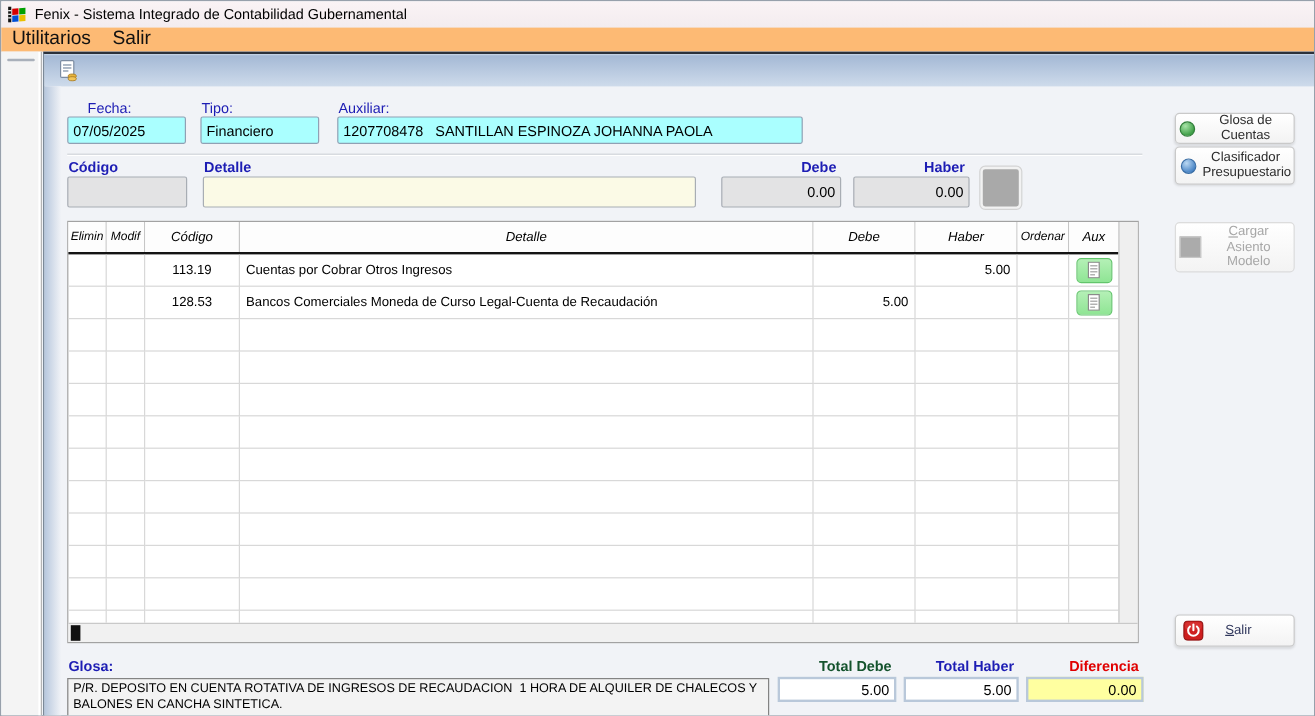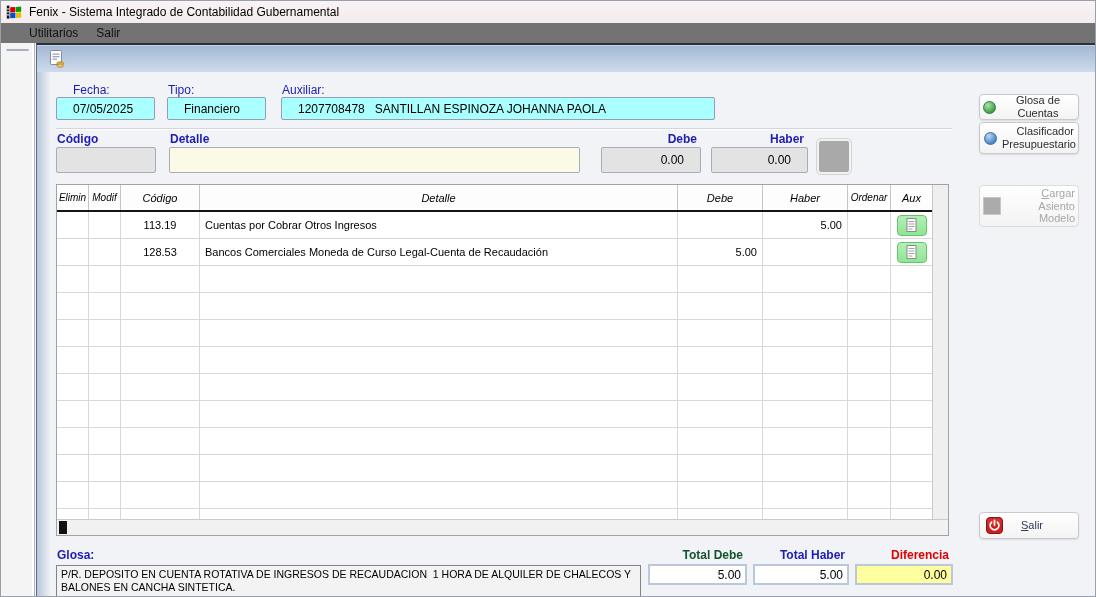--- a/index.html
+++ b/index.html
@@ -5,22 +5,22 @@
   * { margin:0; padding:0; box-sizing:border-box; }
   html,body { background:#d8d8d8; }
   body { font-family:"Liberation Sans", sans-serif; }
   .win { position:relative; width:1096px; height:597px; background:#f1f3f7; overflow:hidden;
          border:1px solid #97a0ab; font-family:"Liberation Sans", sans-serif; }
 
   
   .titlebar { position:absolute; top:0; left:0; width:1096px; height:22px;
               background:linear-gradient(#faf3f5,#f3ecef); display:flex; align-items:center;
               gap:7px; padding-left:5px; font-size:12px; color:#000; }
-  .menubar { position:absolute; top:22px; left:0; width:1096px; height:20px; background:#737373;
-             display:flex; align-items:center; font-size:12px; color:#111; padding-left:19px; }
+  .menubar { position:absolute; top:22px; left:0; width:1096px; height:20px; background:#fdba74;
+             display:flex; align-items:center; font-size:16px; color:#111; padding-left:0; }
   .menu-item { padding:2px 9px; cursor:default; }
 
   
   .sidebar { position:absolute; top:42px; left:0; width:34px; height:555px; background:#f4f4f4;
              border-right:1px solid #b4b4b4; box-shadow:inset -2px 0 0 #ffffff; }
   .grip { position:absolute; top:6px; left:5px; width:23px; height:2px; background:#fdfdfd;
           border:1px solid #a9b0ba; border-radius:2px; }
   .mainpanel { position:absolute; top:42px; left:35px; width:1061px; height:555px;
                background:#f1f3f7; border-top:2px solid #2b313b; border-left:1px solid #5e6e80; }
   .toolbar { position:absolute; top:44px; left:36px; width:1060px; height:27px;
@@ -28,21 +28,21 @@
   .tool-btn { position:absolute; top:46px; left:44px; width:24px; height:23px; background:transparent;
               border:1px solid transparent; border-radius:2px; display:flex; align-items:center;
               justify-content:center; cursor:pointer; }
   .leftglow { position:absolute; top:71px; left:36px; width:14px; height:526px;
               background:linear-gradient(90deg,#b7c7dd,#f1f3f7); }
 
   
   .lbl { position:absolute; font-size:12px; color:#1d1db4; }
   .lbl.b { font-weight:bold; }
   .fld { position:absolute; font-family:"Liberation Sans", sans-serif; font-size:12px; color:#000;
-         border:1px solid #90a0b4; border-radius:2px; padding:0 16px; white-space:pre; }
+         border:1px solid #90a0b4; border-radius:2px; padding:0 4px; white-space:pre; }
   .fld.cyan { background:#aaffff; }
   .fld.gray { background:#e3e3e4; border-color:#a8adb4; }
   .fld.ivory { background:#fbfae6; border-color:#a8adb4; }
   .fld.num { text-align:right; }
   .sep { position:absolute; left:55px; top:127px; width:896px; height:1px; background:#d2d5da;
          box-shadow:0 1px 0 #ffffff; }
   .sq-btn { position:absolute; left:816px; top:138px; width:34px; height:35px; background:#a9a9a9;
             border:2px solid #f2f2f2; outline:1px solid #d4d4d4; border-radius:4px; cursor:pointer; }
 
   
@@ -69,21 +69,21 @@
              border-top:1px solid #c9c9c9; }
   .hthumb { position:absolute; left:2px; top:1px; width:8px; height:13px; background:#111; }
 
   
   .btn { position:absolute; left:978px; width:100px; background:linear-gradient(#ffffff,#f3f3f3);
          border:1px solid #c9c9c9; border-radius:4px; box-shadow:0 1px 2px rgba(0,0,0,0.10);
          font-family:"Liberation Sans", sans-serif; font-size:11px; color:#2c2c2c; display:flex;
          align-items:center; justify-content:center; gap:5px; cursor:pointer; line-height:1.15;
          padding:2px 3px; text-align:center; }
   .btn.disabled { color:#a7a7a7; cursor:default; box-shadow:none; border-color:#dcdcdc; }
-  .btn .wrap2 { white-space:normal; width:72px;text-align:right; }
+  .btn .wrap2 { white-space:normal; width:72px; }
   .sphere { width:13px; height:13px; border-radius:50%; flex:0 0 auto; }
   .sphere.green { background:radial-gradient(circle at 35% 28%, #a8e4a8, #3f9f47 72%); border:1px solid #2f7d38; }
   .sphere.blue  { background:radial-gradient(circle at 35% 28%, #bad8f2, #4a85c6 72%); border:1px solid #3a6ea5; }
   .graysq { width:18px; height:18px; background:#ababab; border:1px solid #c7c7c7; flex:0 0 auto; }
   .salir-label { color:#30375c; }
   u { text-decoration:underline; }
 
   
   .glosa-box { position:absolute; left:55px; top:564px; width:585px; height:33px; background:#f3f3f3;
                border:1px solid #838383; font-family:"Liberation Sans", sans-serif; font-size:10.5px;
@@ -136,21 +136,21 @@
       <ellipse cx="13.2" cy="14.4" rx="3.4" ry="1.7" fill="#e8b53c" stroke="#a87a20" stroke-width="0.7"></ellipse>
       <ellipse cx="13.2" cy="16.6" rx="3.4" ry="1.7" fill="#f2c65a" stroke="#a87a20" stroke-width="0.7"></ellipse>
     </svg>
   </button>
 
   <span class="lbl" style="left:72px; top:82px;">Fecha:</span>
   <span class="lbl" style="left:167px; top:82px;">Tipo:</span>
   <span class="lbl" style="left:281px; top:82px;">Auxiliar:</span>
   <input class="fld cyan" style="left: 55px; top: 96px; width: 99px; height: 23px;" value="07/05/2025">
   <input class="fld cyan" style="left: 166px; top: 96px; width: 99px; height: 23px;" value="Financiero">
-  <input class="fld cyan" style="left: 280px; top: 96px; width: 434px; height: 23px;" value="1207708478   SANTILLAN ESPINOZA JOHANNA PAOLA">
+  <input class="fld cyan" style="left: 280px; top: 96px; width: 388px; height: 23px;" value="1207708478   SANTILLAN ESPINOZA JOHANNA PAOLA">
 
   <div class="sep"></div>
 
   <span class="lbl b" style="left:56px; top:131px;">Código</span>
   <span class="lbl b" style="left:169px; top:131px;">Detalle</span>
   <span class="lbl b" style="left:600px; top:131px; width:96px; text-align:right;">Debe</span>
   <span class="lbl b" style="left:710px; top:131px; width:93px; text-align:right;">Haber</span>
   <input class="fld gray" style="left: 55px; top: 146px; width: 100px; height: 26px;" value="">
   <input class="fld ivory" style="left: 168px; top: 146px; width: 411px; height: 26px;" value="">
   <input class="fld gray num" style="left: 600px; top: 146px; width: 100px; height: 26px;" value="0.00">

